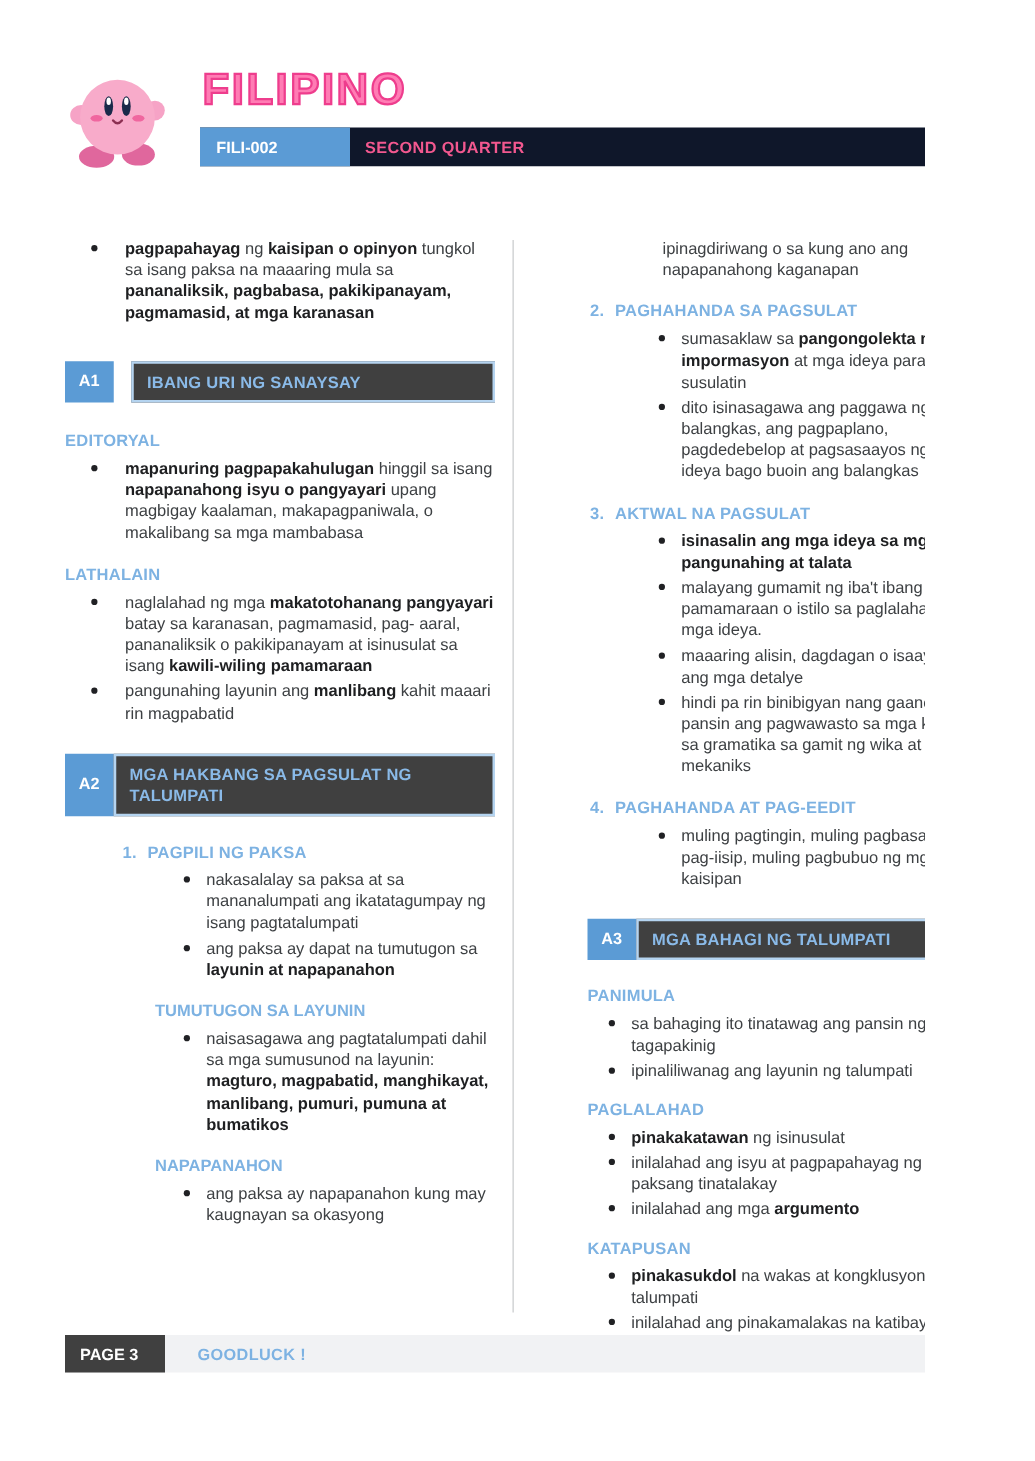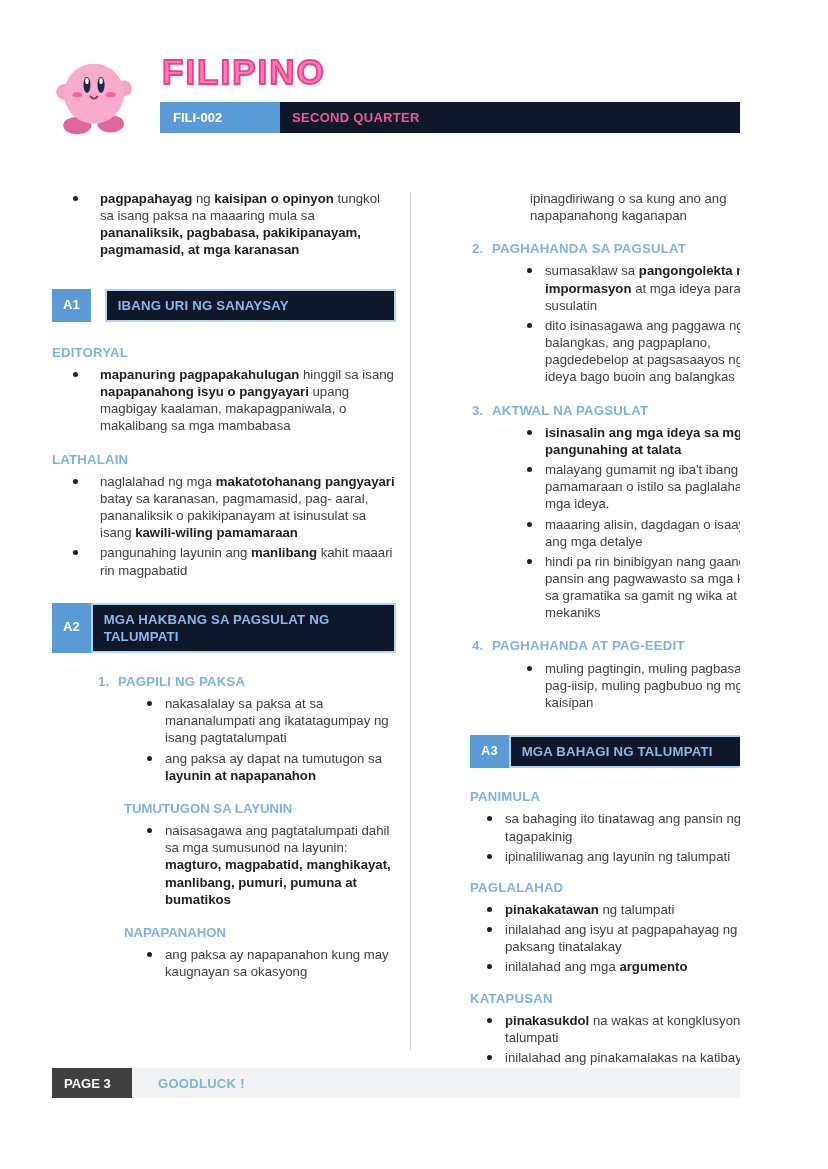--- a/index.html
+++ b/index.html
@@ -27,21 +27,21 @@
   .bullets.tight li{padding-left:19px;}
   .bullets.tight li::before{left:1px;}
   .heading{color:#7db2e2;font-weight:700;margin-top:12px;letter-spacing:.2px;}
   .subheading{color:#7db2e2;font-weight:700;margin-top:13px;}
   .numbered{display:flex;color:#7db2e2;font-weight:700;margin-top:14px;letter-spacing:.2px;}
   .numbered .num{width:20px;flex:0 0 20px;}
   .plain{margin:0;}
   
   .abox{display:flex;margin-top:20px;}
   .abox-tag{background:#5b9bd5;color:#ffffff;font-weight:700;font-size:13px;padding:0 11px;display:flex;align-items:center;}
-  .abox-title{flex:1;border:2px solid #b5d4f0;color:#8abae8;font-weight:700;padding:6px 11px;background:#0f172a;letter-spacing:.2px;}
+  .abox-title{flex:1;border:2px solid #b5d4f0;color:#8abae8;font-weight:700;padding:6px 11px;background:#404040;letter-spacing:.2px;}
   
   .footer-bar{position:absolute;left:52px;top:1068px;width:724px;height:30px;background:#f1f2f4;display:flex;align-items:stretch;}
   .page-box{width:80px;background:#404040;color:#ffffff;font-weight:700;font-size:13px;display:flex;align-items:center;padding-left:12px;}
   .footer-note{color:#7db2e2;font-weight:700;font-size:13px;display:flex;align-items:center;padding-left:26px;letter-spacing:.3px;}
 </style>
 </head>
 <body>
 
 <div class="page">
 
@@ -137,21 +137,21 @@
         <div class="abox-tag">A3</div>
         <div class="abox-title">MGA BAHAGI NG TALUMPATI</div>
       </div>
       <div class="heading" style="margin-top: 20px;">PANIMULA</div>
       <ul class="bullets tight" style="margin-left: 16px;">
         <li><span>sa bahaging ito tinatawag ang pansin ng mga tagapakinig</span></li>
         <li><span>ipinaliliwanag ang layunin ng talumpati</span></li>
       </ul>
       <div class="heading" style="margin-top: 14px;">PAGLALAHAD</div>
       <ul class="bullets tight" style="margin-left: 16px;">
-        <li><span class="b">pinakakatawan</span><span> ng talumpati</span></li>
+        <li><span class="b">pinakakatawan</span><span> ng isinusulat</span></li>
         <li><span>inilalahad ang isyu at pagpapahayag ng diwa ng paksang tinatalakay</span></li>
         <li><span>inilalahad ang mga </span><span class="b">argumento</span></li>
       </ul>
       <div class="heading" style="margin-top: 14px;">KATAPUSAN</div>
       <ul class="bullets tight" style="margin-left: 16px;">
         <li><span class="b">pinakasukdol</span><span> na wakas at kongklusyon ng talumpati</span></li>
         <li><span>inilalahad ang pinakamalakas na katibayan, paniniwala at katwiran upang</span></li>
       </ul>
     </div>
 

